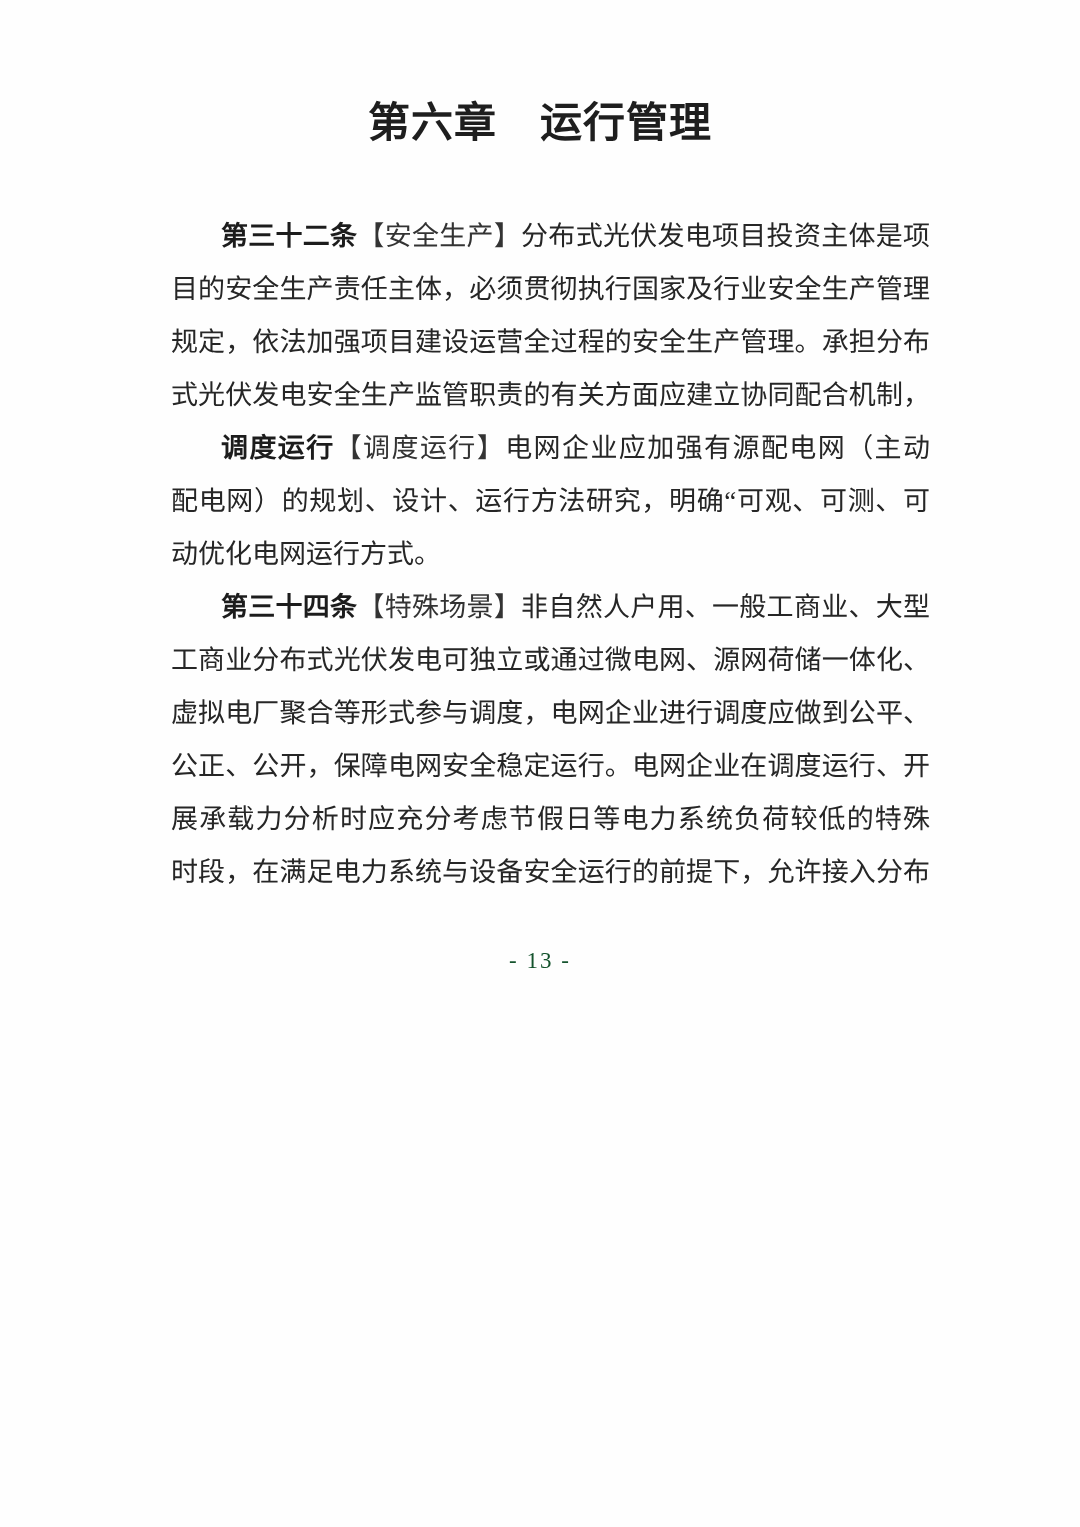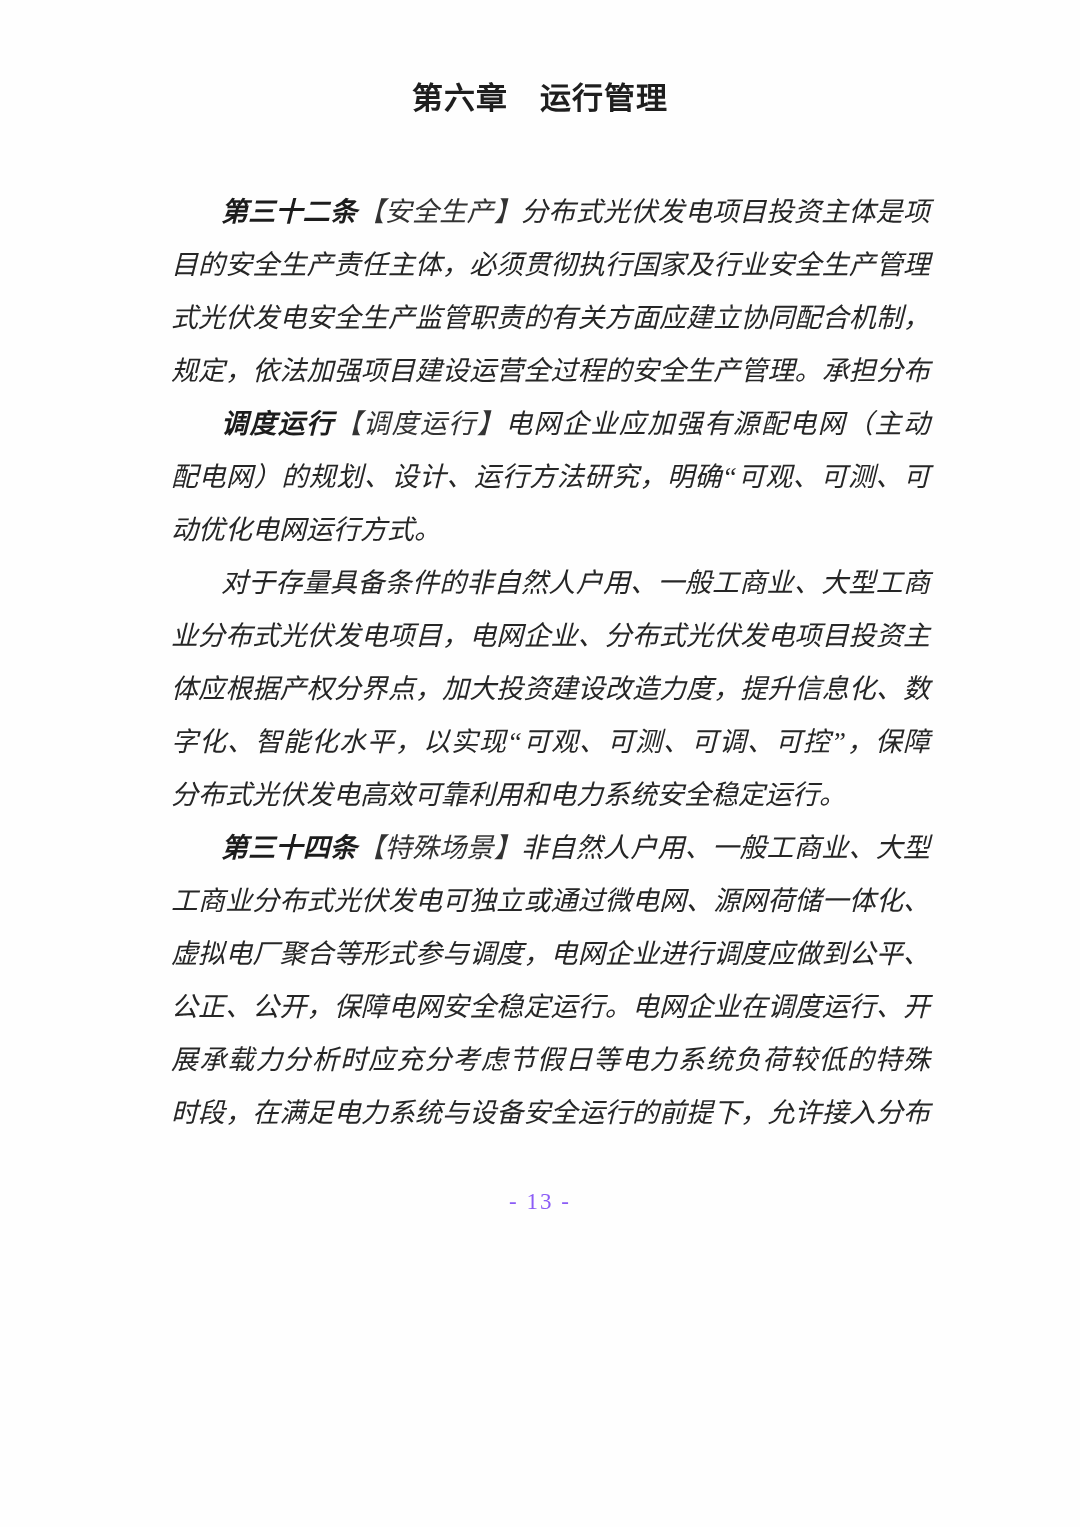--- a/index.html
+++ b/index.html
@@ -10,34 +10,33 @@
   .page {
     position: relative;
     width: 1080px;
     height: 1527px;
     background: #fefefe;
     overflow: hidden;
     font-family: "Liberation Serif", "DejaVu Serif", serif;
   }
   .chapter-title {
     margin: 0;
-    padding-top: 79px;
+    padding-top: 103px;
     text-align: center;
     font-family: "Liberation Sans", "DejaVu Sans", sans-serif;
     font-weight: 700;
-    font-size: 31px;
+    font-size: 42px;
     line-height: 40px;
     color: #1e1e1e;
     letter-spacing: 1px;
   }
   .doc-body {
     margin: 67px 0 0 171px;
     width: 759px;
     color: #262626;
-    font-style: italic;
   }
   .para { margin: 0; padding: 0; }
   .line {
     font-size: 27px;
     line-height: 53px;
     height: 53px;
     white-space: nowrap;
     color: #262626;
   }
   .line.justify {
@@ -54,54 +53,47 @@
     color: #1c1c1c;
   }
   .lbl {
     color: #333333;
   }
   .page-number {
     margin-top: 47px;
     text-align: center;
     font-size: 23px;
     line-height: 30px;
-    color: #8b5cf6;
+    color: #14532d;
     letter-spacing: 2px;
     font-family: "Liberation Serif", "DejaVu Serif", serif;
   }
 </style>
 </head>
 <body>
 
 <div class="page">
 
   <h1 class="chapter-title">第六章　运行管理</h1>
 
   <div class="doc-body">
 
     <div class="para">
       <div class="line justify first"><span class="art">第三十二条</span><span class="lbl">【安全生产】</span><span>分布式光伏发电项目投资主体是项</span></div>
       <div class="line justify">目的安全生产责任主体，必须贯彻执行国家及行业安全生产管理</div>
+      <div class="line justify">规定，依法加强项目建设运营全过程的安全生产管理。承担分布</div>
       <div class="line justify">式光伏发电安全生产监管职责的有关方面应建立协同配合机制，</div>
-      <div class="line justify">规定，依法加强项目建设运营全过程的安全生产管理。承担分布</div>
     </div>
 
     <div class="para">
       <div class="line justify first"><span class="art">调度运行</span><span class="lbl">【调度运行】</span><span>电网企业应加强有源配电网（主动</span></div>
       <div class="line justify">配电网）的规划、设计、运行方法研究，明确“可观、可测、可</div>
       <div class="line">动优化电网运行方式。</div>
     </div>
 
-    <div class="para">
-      <div class="line justify first">对于存量具备条件的非自然人户用、一般工商业、大型工商</div>
-      <div class="line justify">业分布式光伏发电项目，电网企业、分布式光伏发电项目投资主</div>
-      <div class="line justify">体应根据产权分界点，加大投资建设改造力度，提升信息化、数</div>
-      <div class="line justify">字化、智能化水平，以实现“可观、可测、可调、可控”，保障</div>
-      <div class="line">分布式光伏发电高效可靠利用和电力系统安全稳定运行。</div>
-    </div>
 
     <div class="para">
       <div class="line justify first"><span class="art">第三十四条</span><span class="lbl">【特殊场景】</span><span>非自然人户用、一般工商业、大型</span></div>
       <div class="line justify">工商业分布式光伏发电可独立或通过微电网、源网荷储一体化、</div>
       <div class="line justify">虚拟电厂聚合等形式参与调度，电网企业进行调度应做到公平、</div>
       <div class="line justify">公正、公开，保障电网安全稳定运行。电网企业在调度运行、开</div>
       <div class="line justify">展承载力分析时应充分考虑节假日等电力系统负荷较低的特殊</div>
       <div class="line justify">时段，在满足电力系统与设备安全运行的前提下，允许接入分布</div>
     </div>
 

